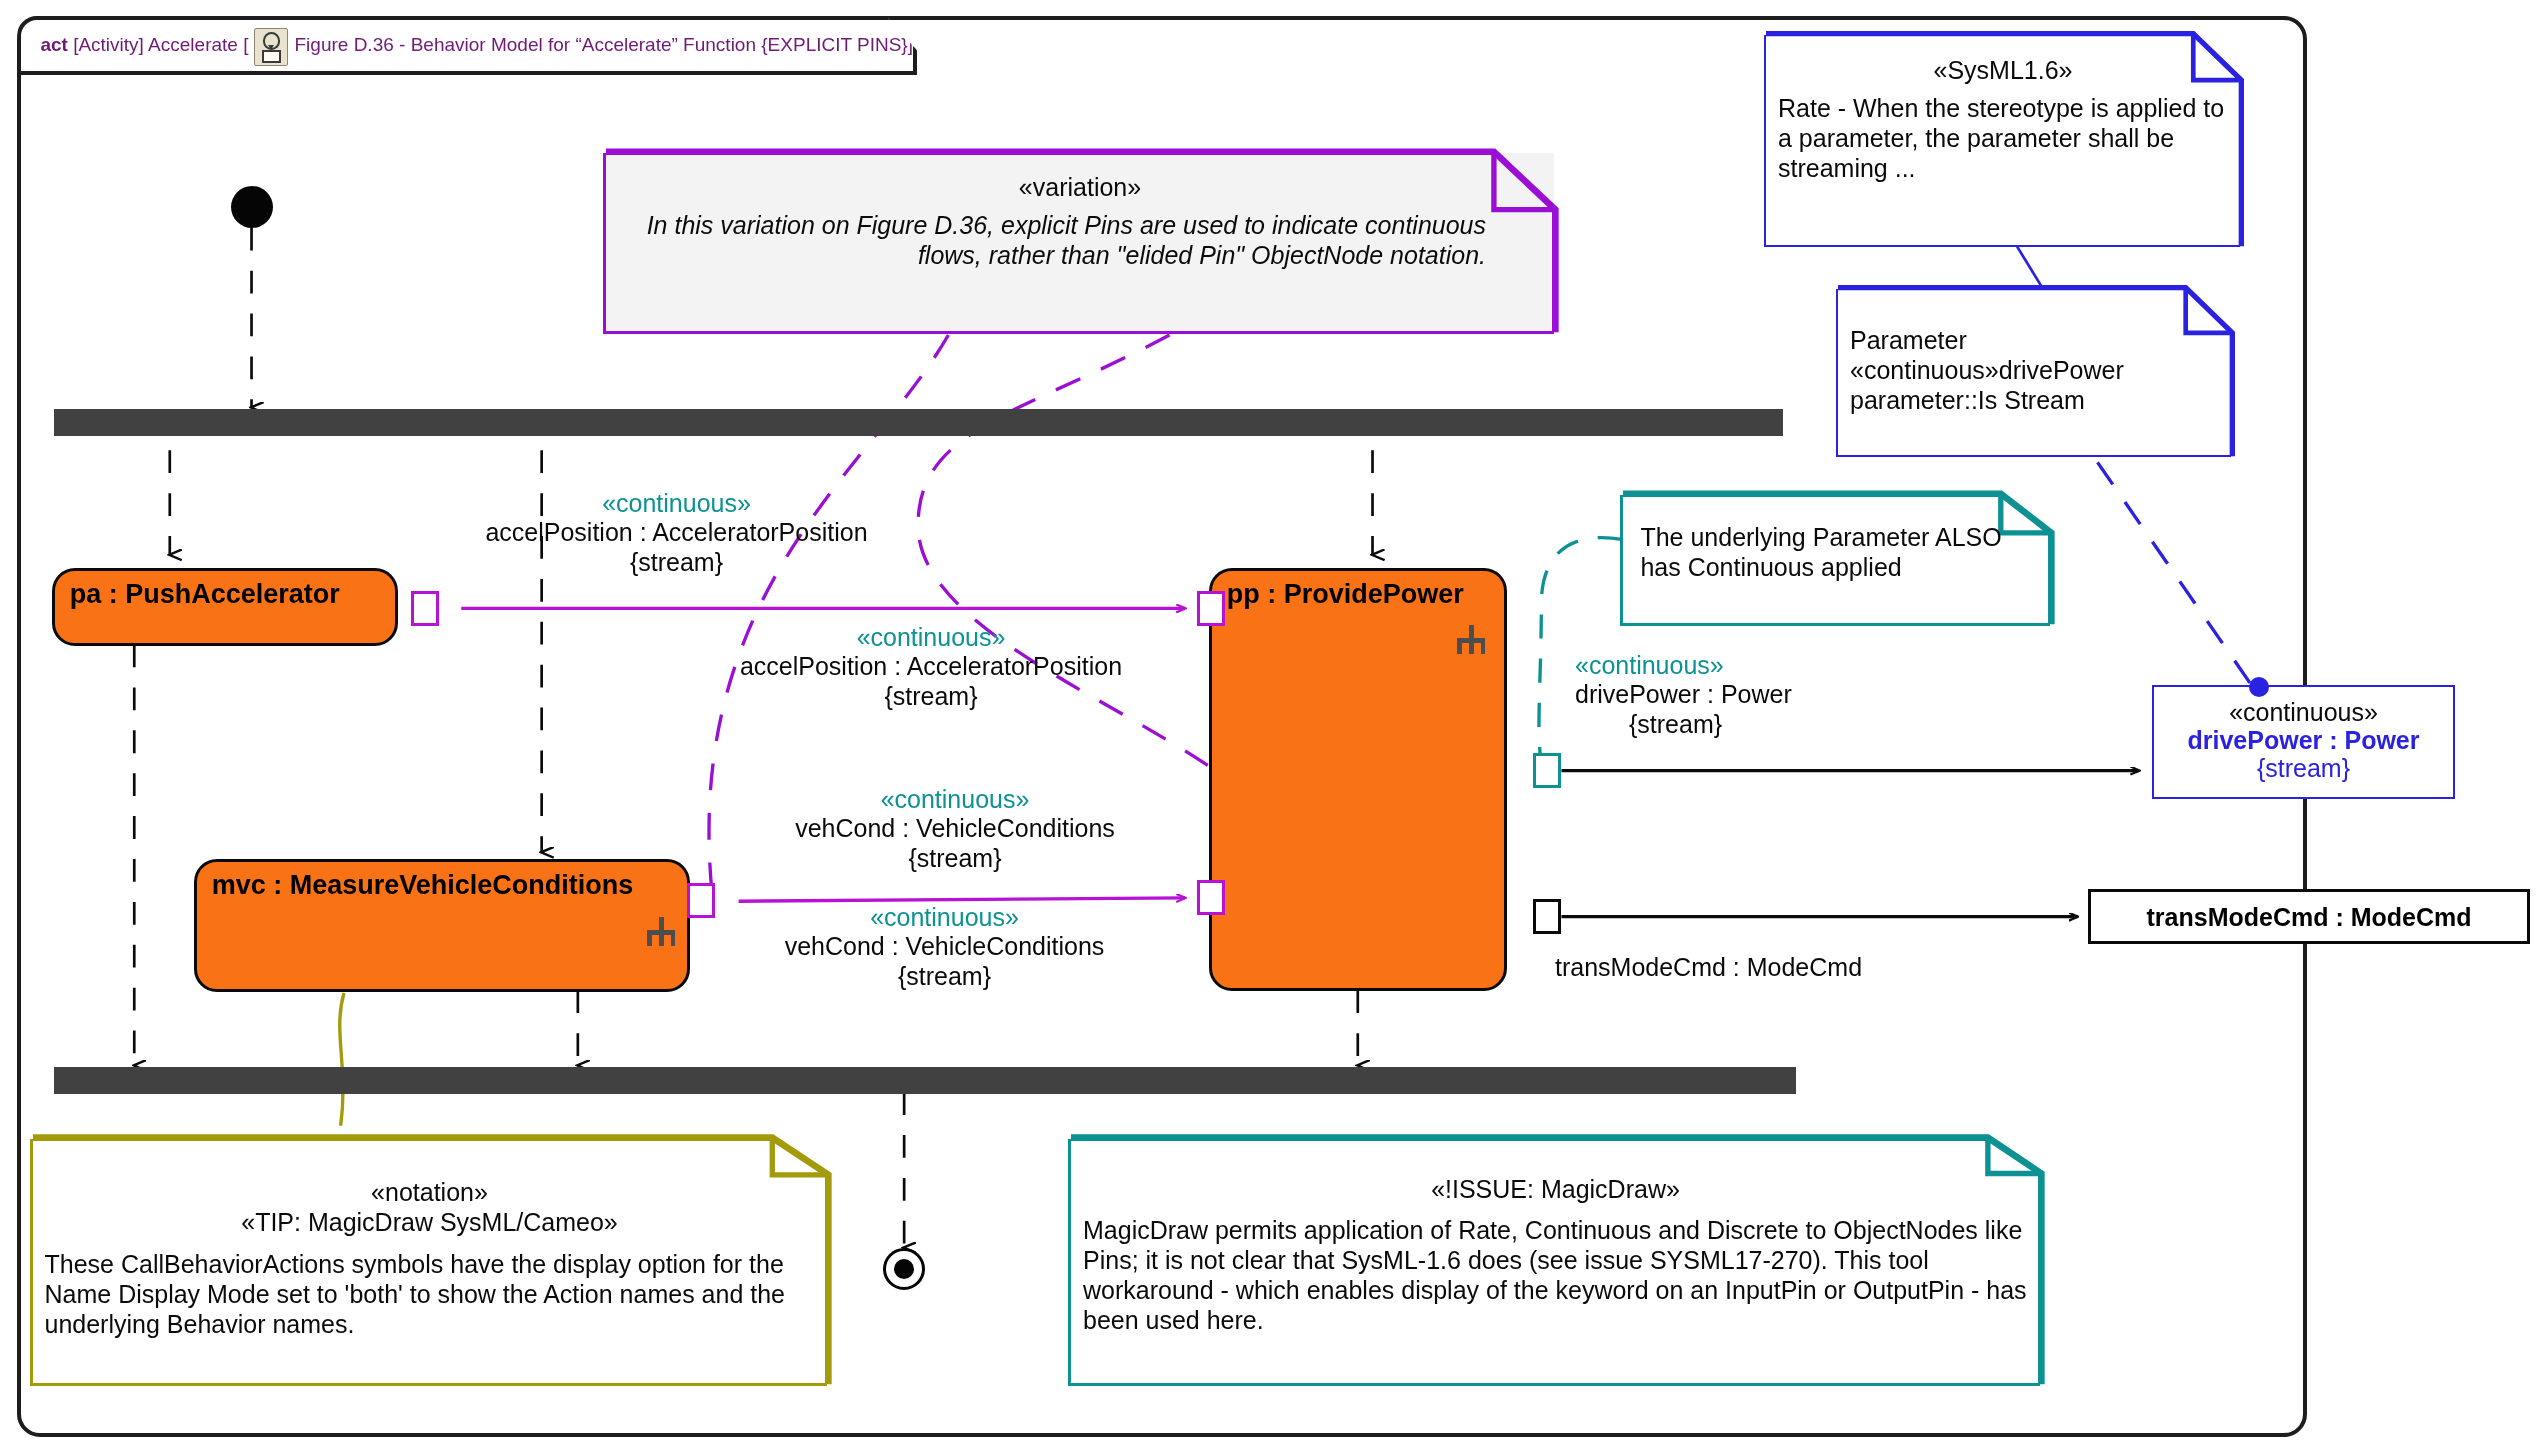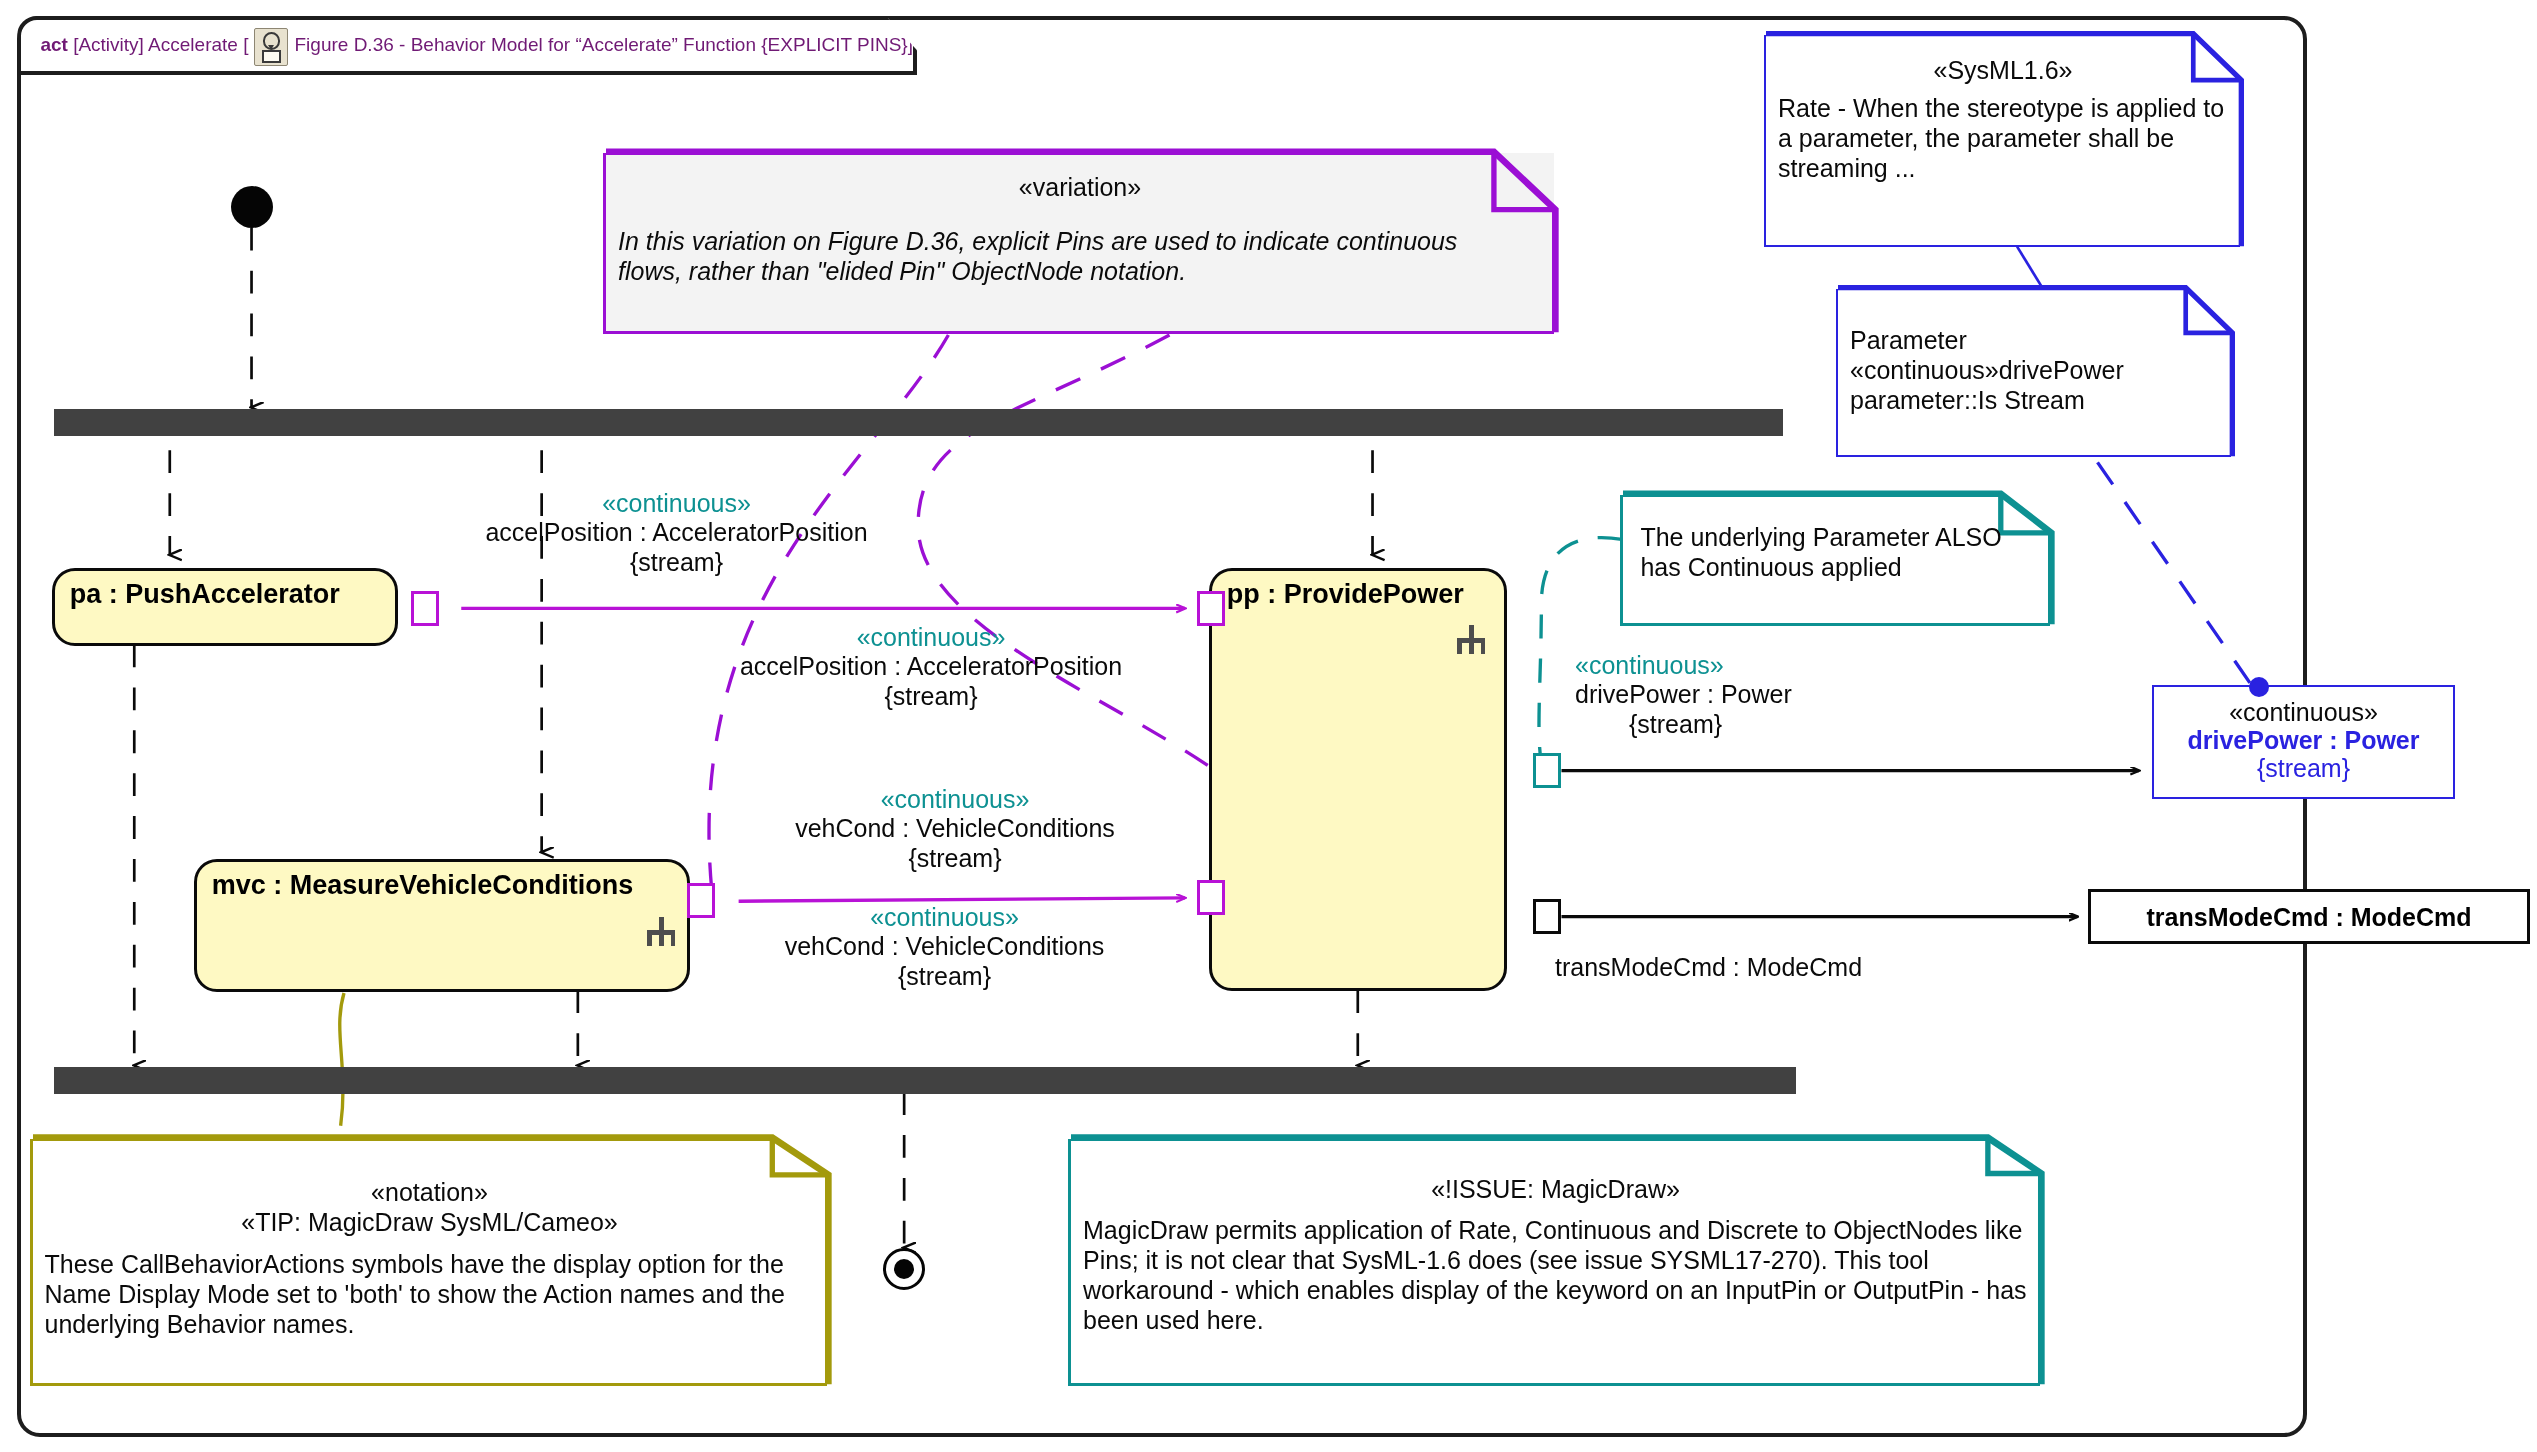--- a/index.html
+++ b/index.html
@@ -45,21 +45,21 @@
   
   .forkbar{position:absolute;background:#414141;}
 
   
   .initial-node{position:absolute;width:42px;height:42px;border-radius:50%;background:#050505;}
   .final-node{position:absolute;width:42px;height:42px;border-radius:50%;border:3.4px solid #050505;box-sizing:border-box;background:#fff;}
   .final-node:after{content:"";position:absolute;left:8px;top:8px;width:20px;height:20px;border-radius:50%;background:#050505;}
 
   
   .action{
-    position:absolute;box-sizing:border-box;background:#fef9c3;
+    position:absolute;box-sizing:border-box;background:#f97316;
     border:3.4px solid #0a0a0a;border-radius:23px;
   }
   .action-label{
     position:absolute;left:14.7px;top:8px;font-size:27px;font-weight:bold;color:#000;white-space:nowrap;
   }
   .rake{
     position:absolute;width:28px;height:29.5px;
   }
   .rake:before{
     content:"";position:absolute;left:12px;top:0;width:4.7px;height:16px;background:#4d4d4d;
@@ -246,21 +246,21 @@
     <div>transModeCmd : ModeCmd</div>
   </div>
 
   <div class="note" style="left:603px;top:153px;width:951px;height:181px;border:3.4px solid #9b0fd4;background:#f3f3f3;border-right:none;border-top:none;">
     <svg class="fold" viewBox="0 0 1420 270" preserveAspectRatio="none">
       <path d="M0,-2 L1330,-2 L1422,86 L1422,272" fill="none" stroke="#9b0fd4" stroke-width="10"></path>
       <path d="M1330,-2 L1330,86 L1422,86" fill="none" stroke="#9b0fd4" stroke-width="8"></path>
     </svg>
     <div class="note-txt" style="padding-top:19px;">
       <div class="ctr">«variation»</div>
-      <div class="it" style="margin-top:24px;padding-right:56px;">In this variation on Figure D.36, explicit Pins are used to indicate continuous flows, rather than "elided Pin" ObjectNode notation.</div>
+      <div class="it" style="margin-top:8px;padding-right:56px;text-align:right;">In this variation on Figure D.36, explicit Pins are used to indicate continuous flows, rather than "elided Pin" ObjectNode notation.</div>
     </div>
   </div>
 
   <div class="note" style="left:1764px;top:35px;width:476px;height:212px;border:2.7px solid #2a22e0;border-right:none;border-top:none;">
     <svg class="fold" viewBox="0 0 710 316" preserveAspectRatio="none">
       <path d="M0,-2 L640,-2 L712,68 L712,318" fill="none" stroke="#2a22e0" stroke-width="8"></path>
       <path d="M640,-2 L640,68 L712,68" fill="none" stroke="#2a22e0" stroke-width="7"></path>
     </svg>
     <div class="note-txt" style="padding-top:20px;">
       <div class="ctr">«SysML1.6»</div>

